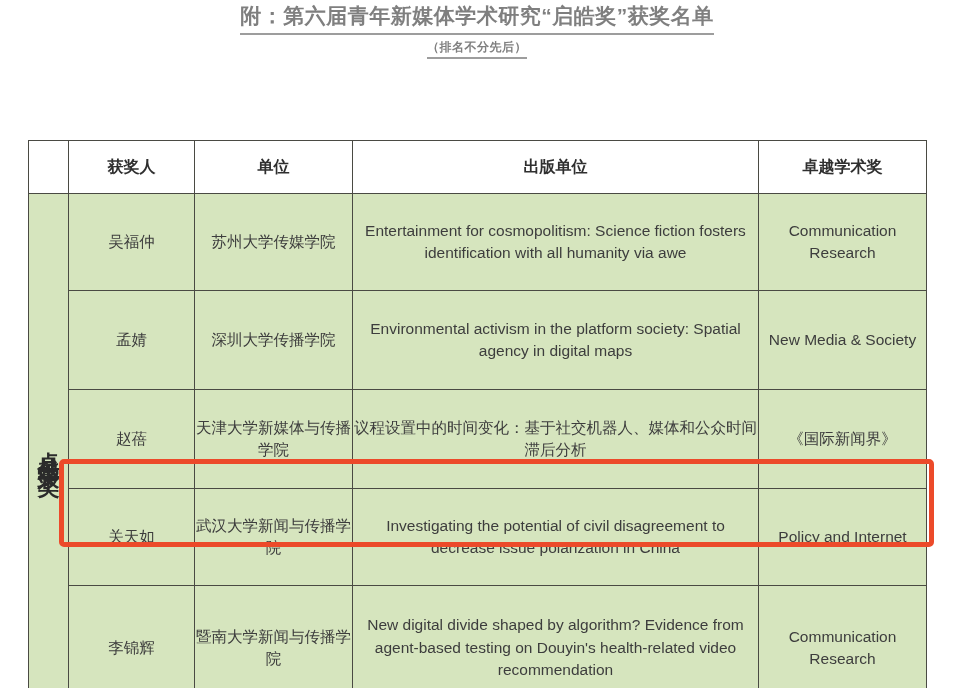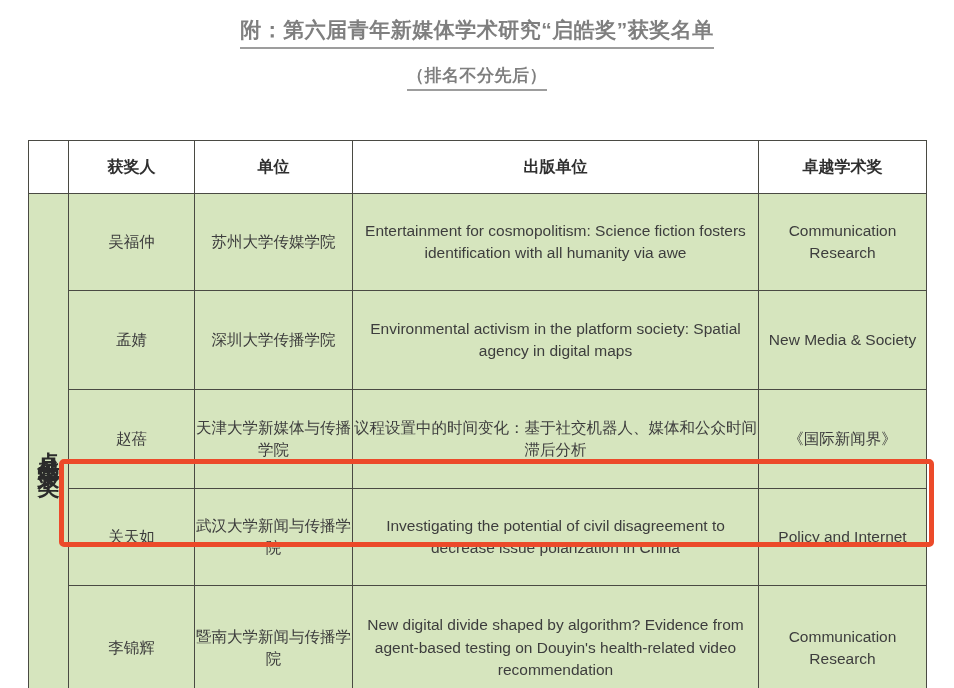--- a/index.html
+++ b/index.html
@@ -12,36 +12,35 @@
     background: #ffffff;
     font-family: "Liberation Sans", "DejaVu Sans", sans-serif;
     color: #3a3a3a;
     overflow: hidden;
     position: relative;
   }
 
   
   .title-block {
     width: 100%;
-    padding-top: 14px;
     text-align: center;
   }
   .title-line {
     display: inline-block;
     font-size: 21px;
     font-weight: bold;
     color: #7f7f7f;
     letter-spacing: 0.5px;
     line-height: 1.5;
     border-bottom: 2px solid #9d9d9d;
     padding-bottom: 1px;
   }
   .title-line.sub {
-    margin-top: 14px;
-    font-size: 17px;
+    margin-top: 3px;
+    font-size: 12px;
   }
 
   
   .table-wrap {
     position: absolute;
     left: 28px;
     top: 140px;
     width: 898px;
   }
   table.award-table {

